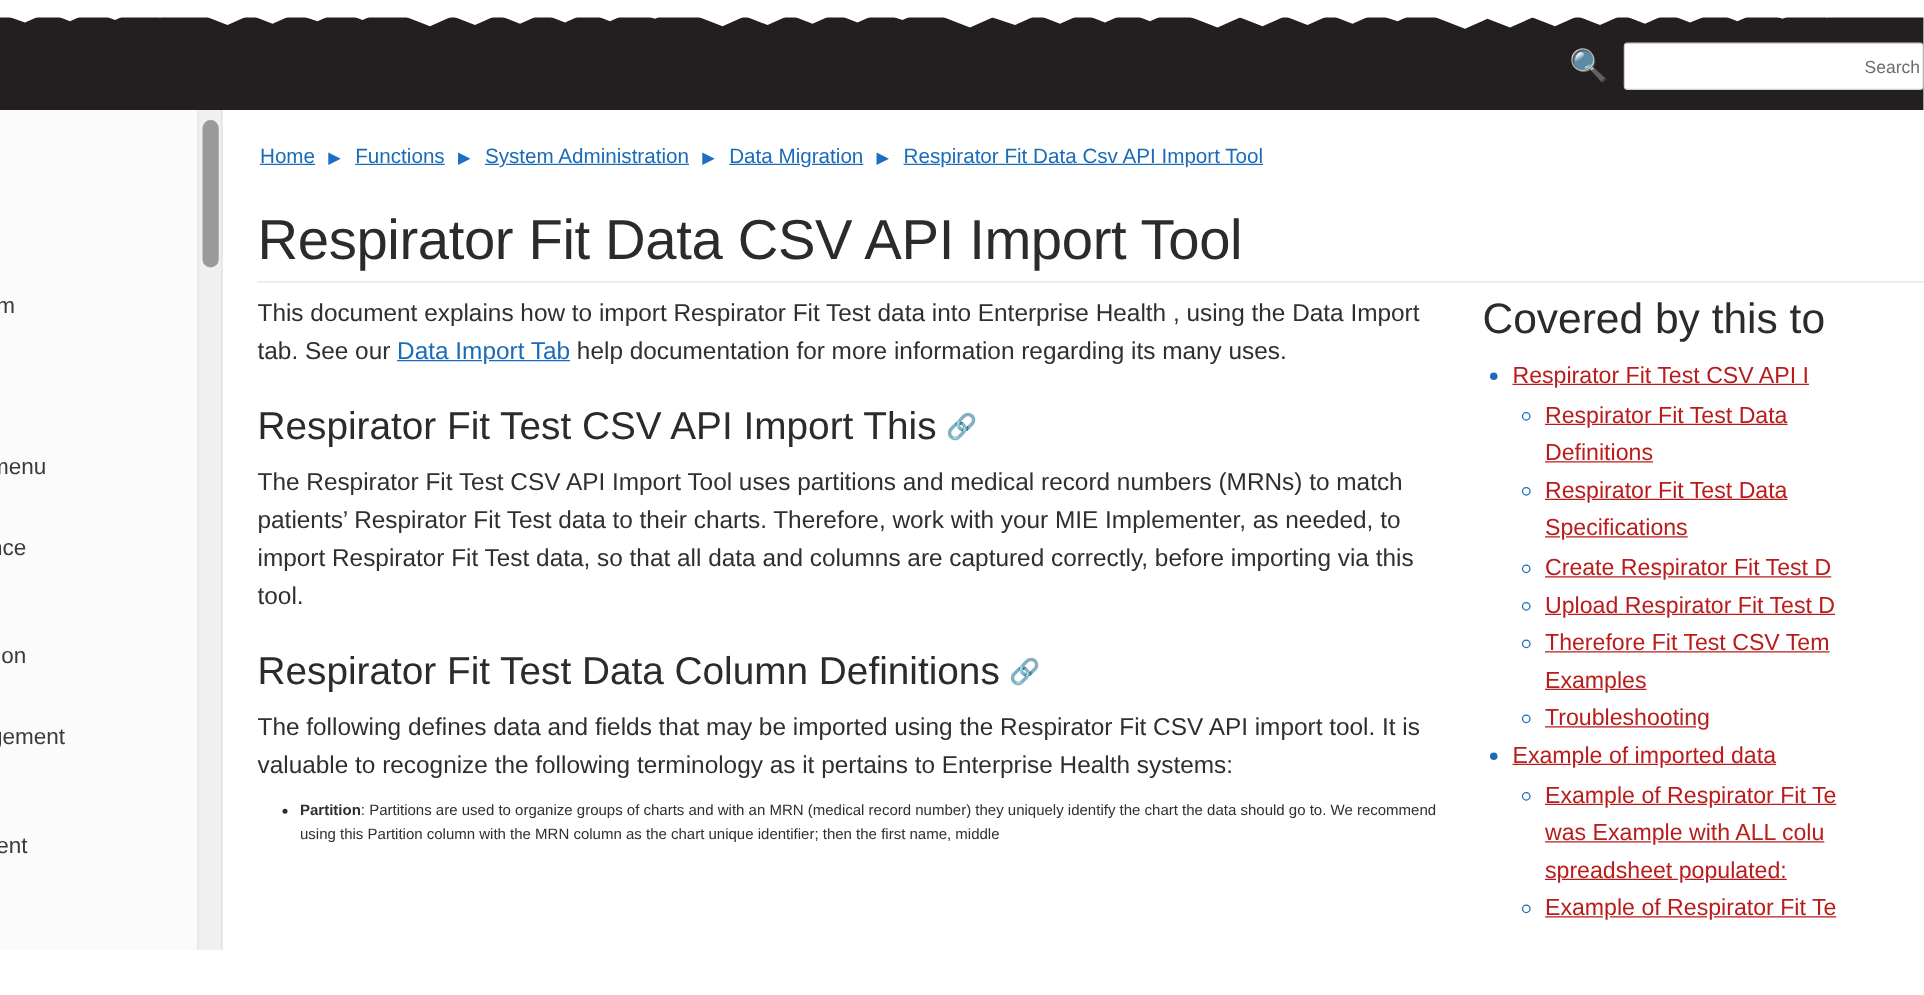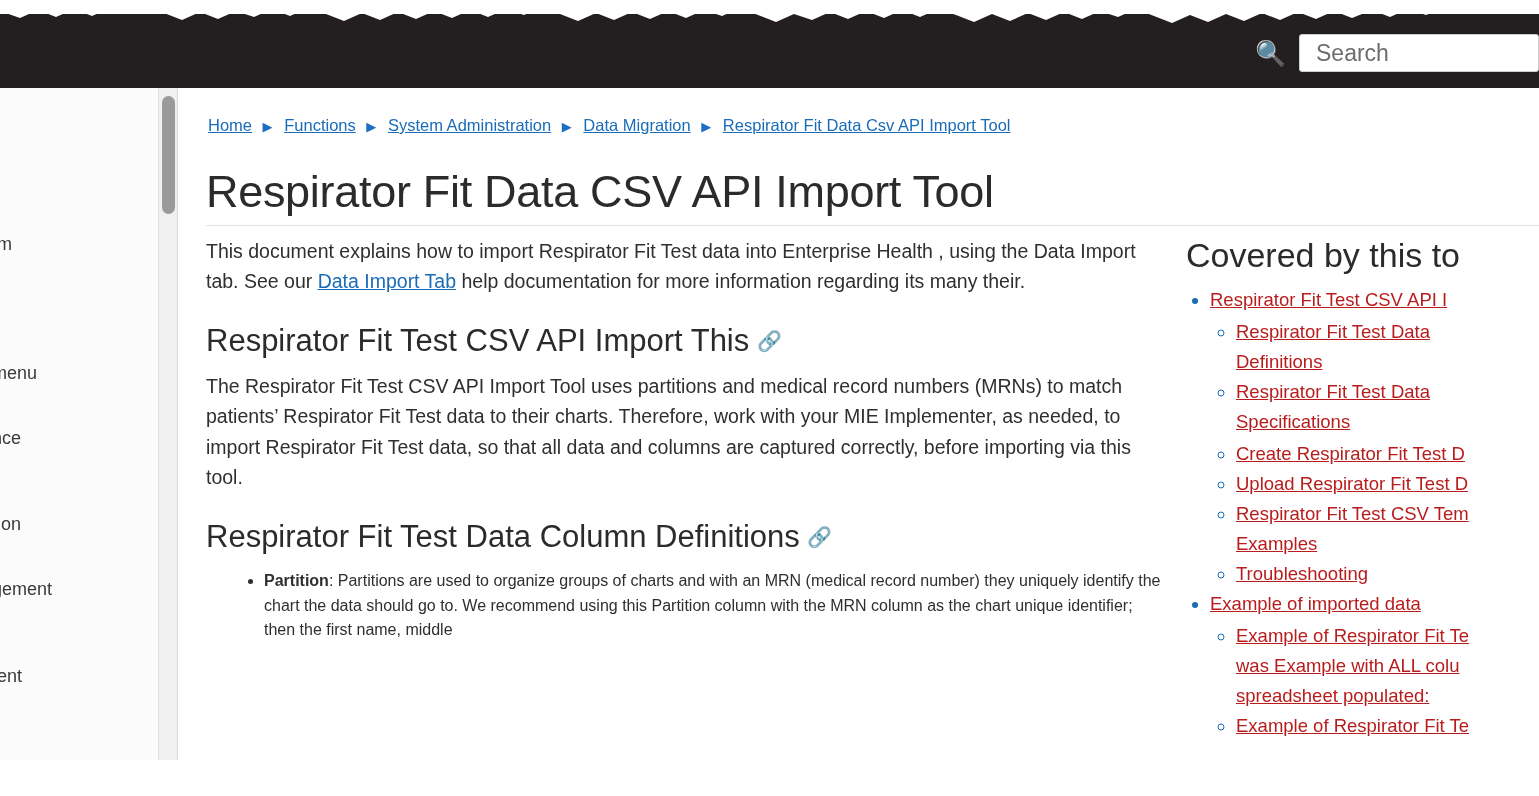--- a/index.html
+++ b/index.html
@@ -68,25 +68,26 @@
     border: 1px solid #cfcfcf;
     border-radius: 3px;
     display: flex;
     align-items: center;
     padding-left: 14px;
     box-sizing: border-box;
   }
   .search-box input {
     border: none;
     outline: none;
-    font-size: 23px;
+    font-size: 14px;
     color: #555;
     font-family: "Liberation Sans", sans-serif;
     width: 100%;
     background: transparent;
+    text-align: right;
   }
   .search-box input::placeholder { color: #6d6d6d; }
 
   
   .body-area {
     position: absolute;
     top: 88px;
     left: 0;
     width: 1539px;
     height: 672px;
@@ -218,25 +219,24 @@
     font-size: 20px;
     color: #555;
     margin-left: 8px;
     vertical-align: 3px;
   }
   .article ul {
     margin: 12px 0 0 0;
     padding-left: 34px;
   }
   .article ul li {
-    font-size: 16px;
+    font-size: 12px;
     line-height: 1.55;
     color: #2f2f2f;
     margin-bottom: 6px;
-    margin-left: 24px;
   }
   .article ul li b { font-weight: bold; }
 
   
   .toc {
     position: absolute;
     top: 148px;
     left: 1008px;
     width: 400px;
     overflow: hidden;
@@ -319,31 +319,32 @@
         <a href="#">Data Migration</a>
         <span class="sep">▶</span>
         <a href="#">Respirator Fit Data Csv API Import Tool</a>
       </div>
 
       <h1 class="page-title">Respirator Fit Data CSV API Import Tool</h1>
       <div class="title-rule"></div>
 
       <div class="article">
         <p>
-          <span>This document explains how to import Respirator Fit Test data into Enterprise Health , using the Data Import tab. See our </span><a href="#">Data Import Tab</a><span> help documentation for more information regarding its many their.</span>
+          <span>This document explains how to import Respirator Fit Test data into Enterprise Health , using the Data Import tab. See our </span><a href="#">Data Import Tab</a><span> help documentation for more information regarding its many uses.</span>
         </p>
 
         <h2>
           <span>Respirator Fit Test CSV API Import This</span><span class="anchor-icon">🔗</span>
         </h2>
         <p>The Respirator Fit Test CSV API Import Tool uses partitions and medical record numbers (MRNs) to match patients’ Respirator Fit Test data to their charts. Therefore, work with your MIE Implementer, as needed, to import Respirator Fit Test data, so that all data and columns are captured correctly, before importing via this tool.</p>
 
         <h2>
           <span>Respirator Fit Test Data Column Definitions</span><span class="anchor-icon">🔗</span>
         </h2>
+        <p>The following defines data and fields that may be imported using the Respirator Fit CSV API import tool. It is valuable to recognize the following terminology as it pertains to Enterprise Health systems:</p>
 
         <ul>
           <li>
             <b>Partition</b><span>: Partitions are used to organize groups of charts and with an MRN (medical record number) they uniquely identify the chart the data should go to. We recommend using this Partition column with the MRN column as the chart unique identifier; then the first name, middle</span>
           </li>
         </ul>
       </div>
 
       <div class="toc">
         <h2>Covered by this to</h2>
@@ -369,21 +370,21 @@
         <ul style="list-style:none;padding-left:24px;">
           <li style="list-style:none;">
             <ul style="list-style-type:circle;padding-left:26px;">
               <li>
                 <span class="lnk">Create Respirator Fit Test D</span>
               </li>
               <li>
                 <span class="lnk">Upload Respirator Fit Test D</span>
               </li>
               <li>
-                <span class="lnk">Respirator Fit Test CSV Tem</span>
+                <span class="lnk">Therefore Fit Test CSV Tem</span>
               </li>
               <li class="nolink">
                 <span class="lnk">Examples</span>
               </li>
               <li>
                 <span class="lnk">Troubleshooting</span>
               </li>
             </ul>
           </li>
         </ul>

